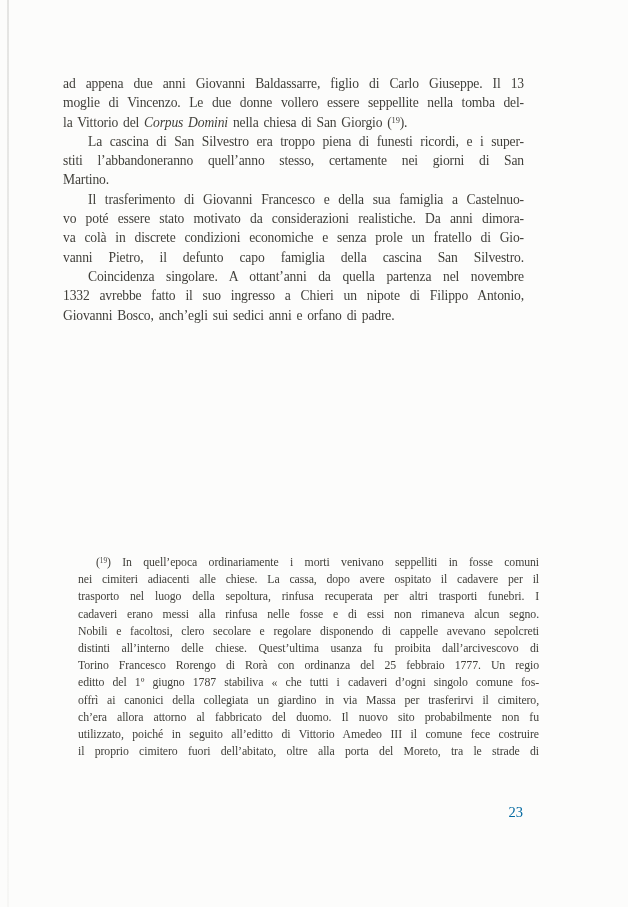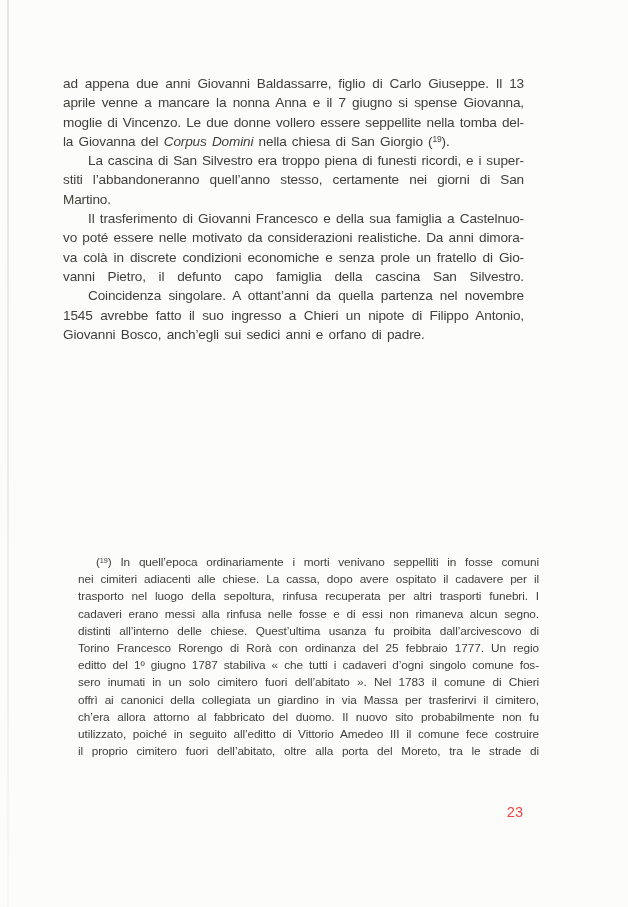--- a/index.html
+++ b/index.html
@@ -3,21 +3,21 @@
 <meta charset="utf-8">
 <style>
   * { margin: 0; padding: 0; box-sizing: border-box; }
   html, body { background: #e9e9e7; }
   .page {
     position: relative;
     width: 628px;
     height: 907px;
     background: #fcfcfb;
     overflow: hidden;
-    font-family: Liberation Sans, sans-serif;
+    font-family: Liberation Serif, serif;
     color: #403f3a;
   }
   .scan-edge {
     position: absolute;
     left: 7px; top: 0; bottom: 0;
     width: 2px;
     background: linear-gradient(to bottom, #e0e0de 0%, #eaeae8 55%, #f5f5f3 100%);
     opacity: 0.85;
   }
   .main-block {
@@ -47,70 +47,69 @@
     line-height: 0;
     vertical-align: baseline;
     position: relative;
     top: -0.45em;
   }
   .pagenum {
     position: absolute;
     top: 804px;
     right: 105px;
     font-size: 14.5px;
-    color: #ef4444;
+    color: #0369a1;
   }
 </style>
 </head>
 <body>
 
 <div class="page">
   <div class="scan-edge"></div>
 
   <div class="main-block">
 
     <div class="para">
       <span class="line j">ad appena due anni Giovanni Baldassarre, figlio di Carlo Giuseppe. Il 13</span>
-      <span class="line j">aprile venne a mancare la nonna Anna e il 7 giugno si spense Giovanna,</span>
       <span class="line j">moglie di Vincenzo. Le due donne vollero essere seppellite nella tomba del-</span>
-      <span class="line last"><span>la Giovanna del </span><i class="it">Corpus Domini</i><span> nella chiesa di San Giorgio (</span><sup class="sup">19</sup><span>).</span></span>
+      <span class="line last"><span>la Vittorio del </span><i class="it">Corpus Domini</i><span> nella chiesa di San Giorgio (</span><sup class="sup">19</sup><span>).</span></span>
     </div>
 
     <div class="para">
       <span class="line j ind">La cascina di San Silvestro era troppo piena di funesti ricordi, e i super-</span>
       <span class="line j">stiti l’abbandoneranno quell’anno stesso, certamente nei giorni di San</span>
       <span class="line last">Martino.</span>
     </div>
 
     <div class="para">
       <span class="line j ind">Il trasferimento di Giovanni Francesco e della sua famiglia a Castelnuo-</span>
-      <span class="line j">vo poté essere nelle motivato da considerazioni realistiche. Da anni dimora-</span>
+      <span class="line j">vo poté essere stato motivato da considerazioni realistiche. Da anni dimora-</span>
       <span class="line j">va colà in discrete condizioni economiche e senza prole un fratello di Gio-</span>
       <span class="line j">vanni Pietro, il defunto capo famiglia della cascina San Silvestro.</span>
     </div>
 
 
     <div class="para">
       <span class="line j ind">Coincidenza singolare. A ottant’anni da quella partenza nel novembre</span>
-      <span class="line j">1545 avrebbe fatto il suo ingresso a Chieri un nipote di Filippo Antonio,</span>
+      <span class="line j">1332 avrebbe fatto il suo ingresso a Chieri un nipote di Filippo Antonio,</span>
       <span class="line last">Giovanni Bosco, anch’egli sui sedici anni e orfano di padre.</span>
     </div>
 
   </div>
 
   <div class="fn-block">
     <div class="para">
       <span class="line j ind-fn"><span>(</span><sup class="sup">19</sup><span>) In quell’epoca ordinariamente i morti venivano seppelliti in fosse comuni</span></span>
       <span class="line j">nei cimiteri adiacenti alle chiese. La cassa, dopo avere ospitato il cadavere per il</span>
       <span class="line j">trasporto nel luogo della sepoltura, rinfusa recuperata per altri trasporti funebri. I</span>
       <span class="line j">cadaveri erano messi alla rinfusa nelle fosse e di essi non rimaneva alcun segno.</span>
+      <span class="line j">Nobili e facoltosi, clero secolare e regolare disponendo di cappelle avevano sepolcreti</span>
       <span class="line j">distinti all’interno delle chiese. Quest’ultima usanza fu proibita dall’arcivescovo di</span>
       <span class="line j">Torino Francesco Rorengo di Rorà con ordinanza del 25 febbraio 1777. Un regio</span>
       <span class="line j">editto del 1º giugno 1787 stabiliva « che tutti i cadaveri d’ogni singolo comune fos-</span>
-      <span class="line j">sero inumati in un solo cimitero fuori dell’abitato ». Nel 1783 il comune di Chieri</span>
       <span class="line j">offrì ai canonici della collegiata un giardino in via Massa per trasferirvi il cimitero,</span>
       <span class="line j">ch’era allora attorno al fabbricato del duomo. Il nuovo sito probabilmente non fu</span>
       <span class="line j">utilizzato, poiché in seguito all’editto di Vittorio Amedeo III il comune fece costruire</span>
       <span class="line j">il proprio cimitero fuori dell’abitato, oltre alla porta del Moreto, tra le strade di</span>
     </div>
   </div>
 
   <div class="pagenum">23</div>
 </div>
 

